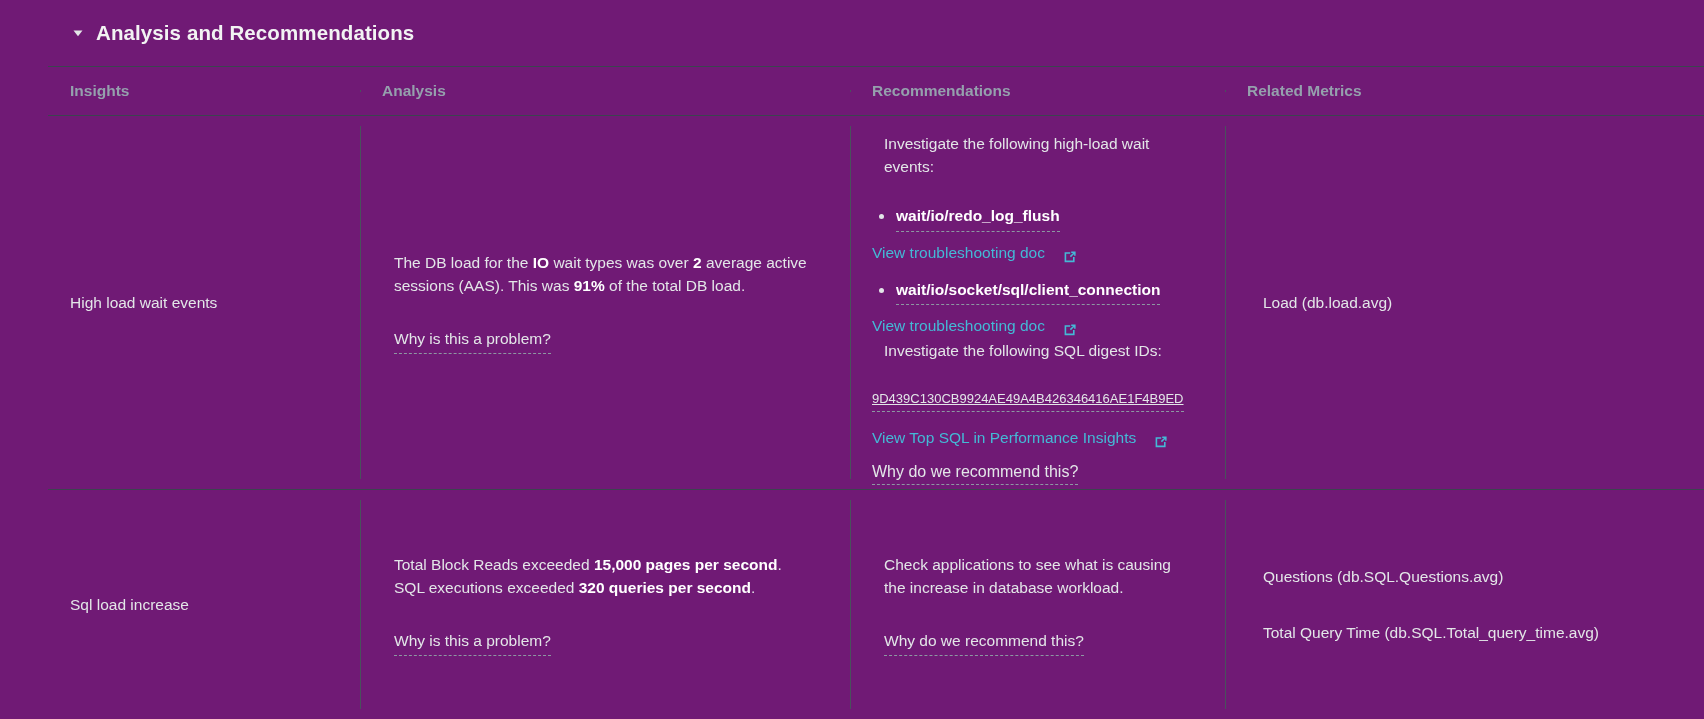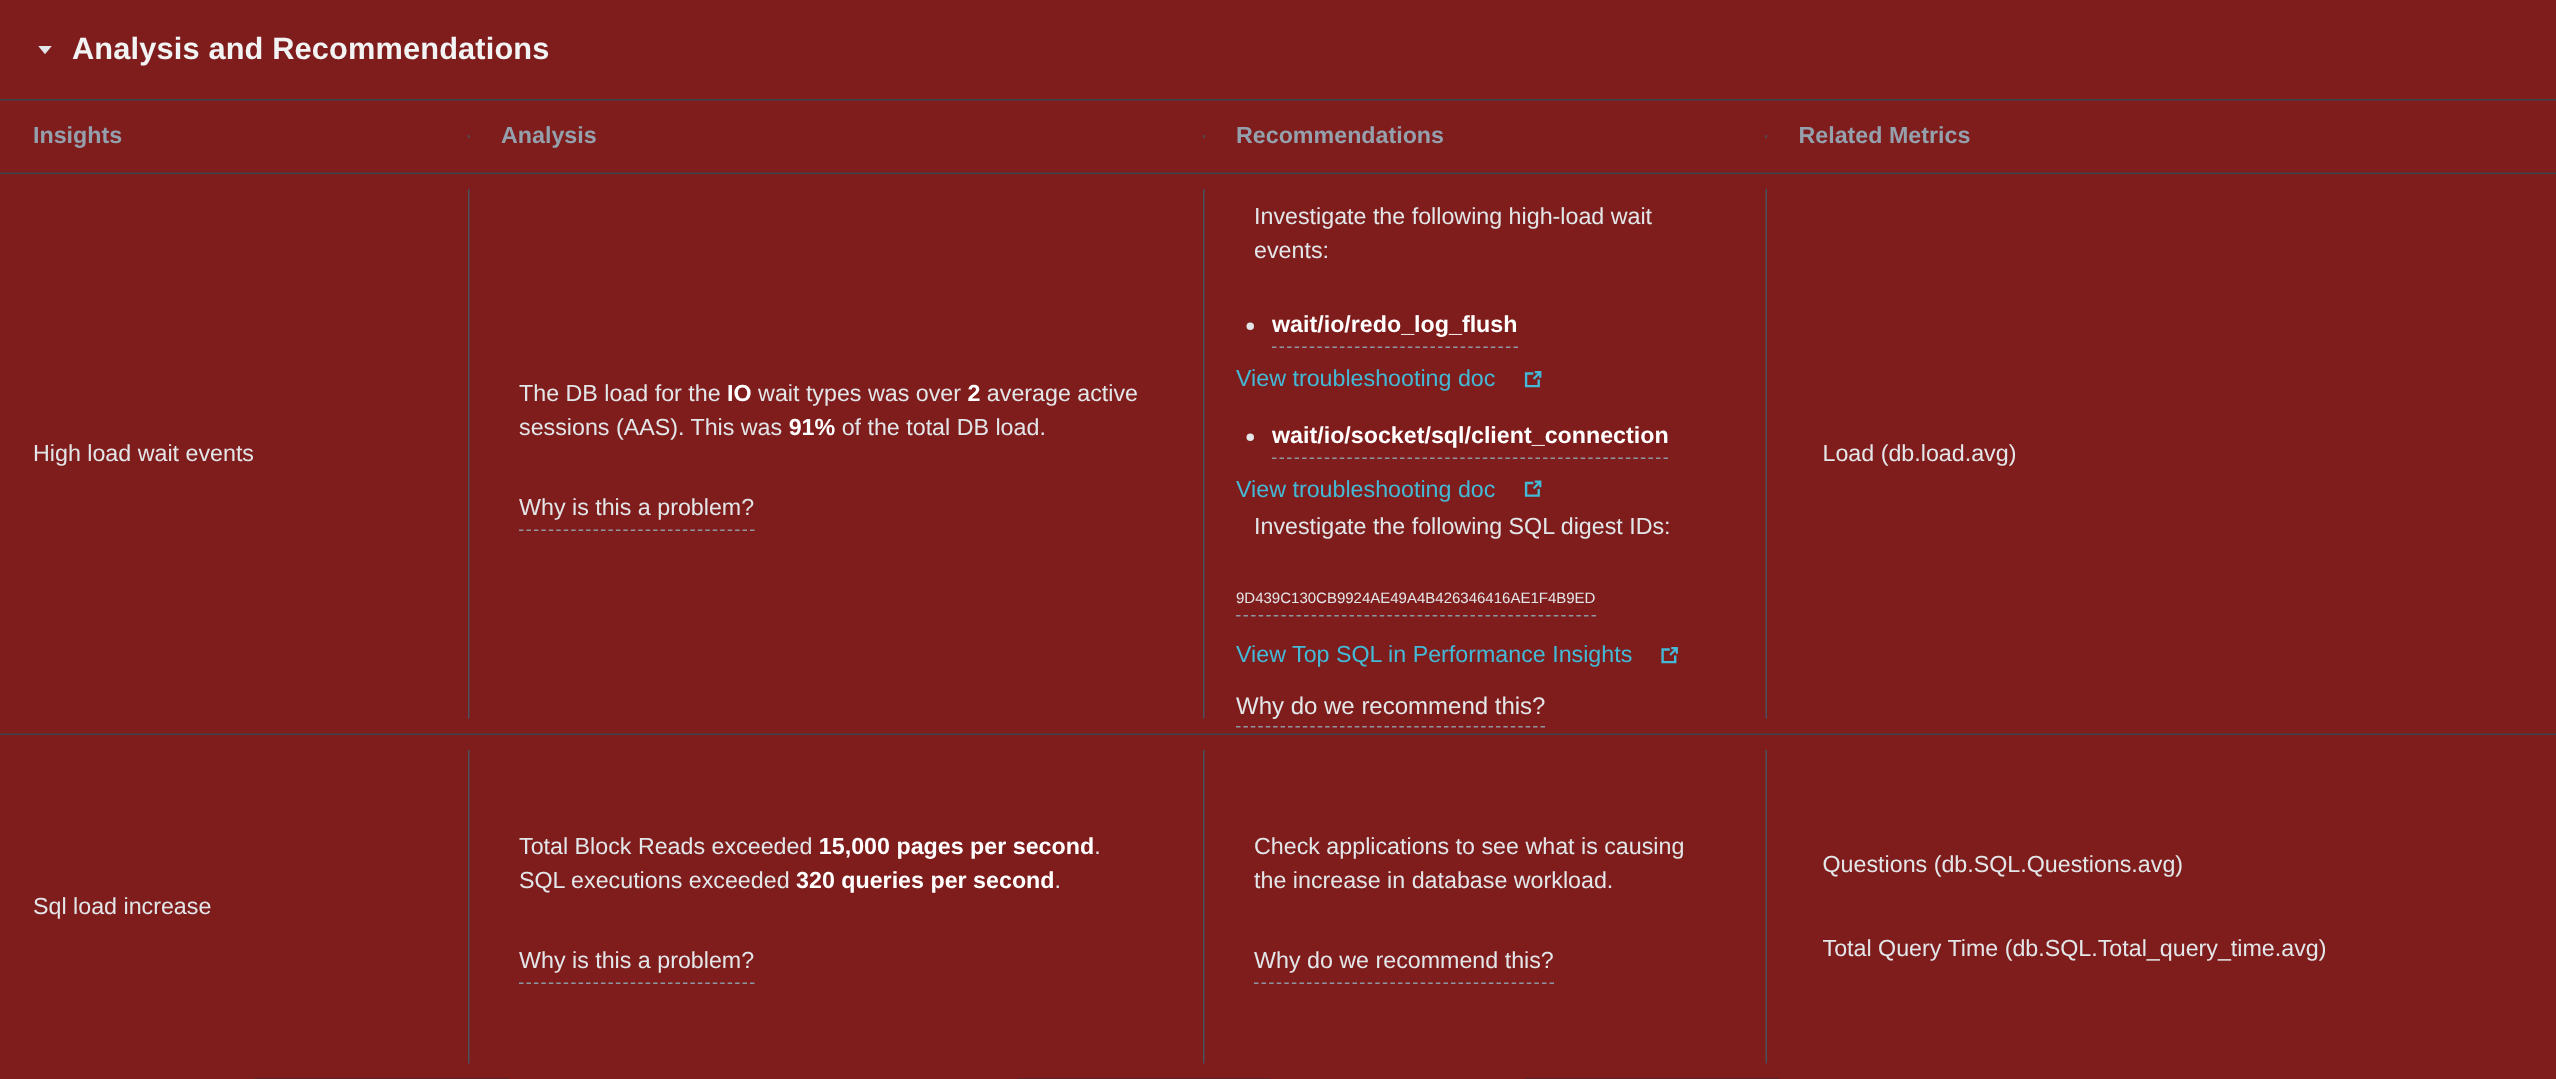--- a/index.html
+++ b/index.html
@@ -11,24 +11,25 @@
     overflow: hidden;
   }
   body {
     font-family: "Liberation Sans", sans-serif;
     color: #d5dbdb;
     -webkit-font-smoothing: antialiased;
   }
   .panel {
     width: 1704px;
     height: 719px;
-    background: #7f1d1d;
+    background: #701a75;
     display: flex;
     flex-direction: column;
     box-sizing: border-box;
+    padding-left: 48px;
   }
   
   .panel-header {
     height: 66px;
     min-height: 66px;
     display: flex;
     align-items: center;
     padding: 0 22px;
     box-sizing: border-box;
   }
@@ -148,31 +149,32 @@
     cursor: help;
     font-size: 15.5px;
     line-height: 1.5;
   }
   .digest {
     display: inline-block;
     border-bottom: 1px dashed #8d97a2;
     padding-bottom: 3px;
     cursor: help;
     color: #e3e6e8;
-    font-size: 10px;
+    font-size: 13px;
     line-height: 1.5;
     word-break: break-all;
+    text-decoration: underline;
   }
   a.link {
     color: #44b9d6;
     text-decoration: none;
     font-size: 15.5px;
     line-height: 1.5;
     display: inline-flex;
-    align-items: center;
+    align-items: flex-end;
     gap: 18px;
     cursor: pointer;
   }
   .ext-icon { display: inline-block; width: 14px; height: 14px; flex: 0 0 auto; }
   .ext-icon svg { display: block; }
 
   .gap-s { height: 9px; }
   .gap-m { height: 14px; }
 
   .metric-line { margin: 16px; }

